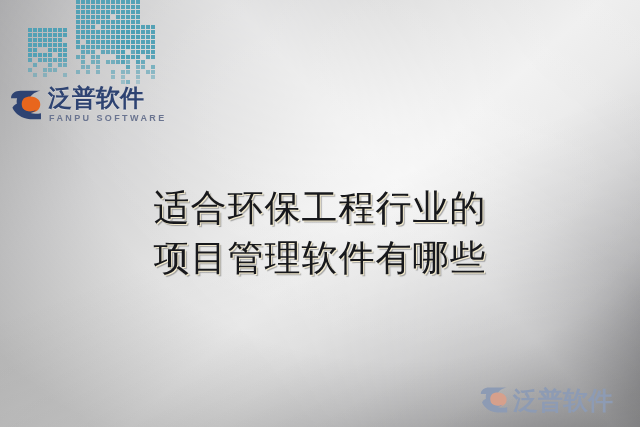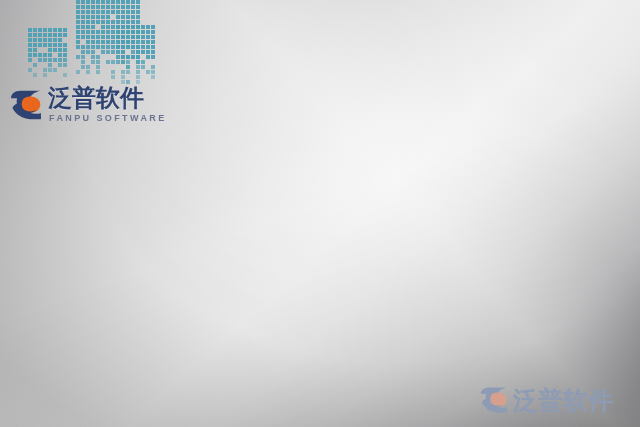--- a/index.html
+++ b/index.html
@@ -488,20 +488,22 @@
                C36 58 34 40 44 30 Z" fill="#e8661d"></path>
       <path d="M40 60 C50 70 68 72 80 64 C72 74 54 78 42 70 Z" fill="#2e4372"></path>
     </svg>
     <div class="brand-text-wrap">
       <div id="brand-cn">泛普软件</div>
       <div id="brand-en">FANPU SOFTWARE</div>
     </div>
   </div>
 
   <div id="headline">
+    <span class="hl-line">适合环保工程行业的</span>
+    <span class="hl-line">项目管理软件有哪些</span>
   </div>
 
   <div id="watermark">
     <div class="wm-row">
       <svg id="wm-mark" viewBox="0 0 100 100">
         <path d="M6 30 C6 16 18 8 34 8 L92 8 C74 12 62 22 58 36 C54 50 58 62 70 68
                  C58 72 44 70 34 62 C24 54 20 42 24 30 Z" fill="#8d9bb4"></path>
         <path d="M10 58 C18 76 38 90 62 92 L94 92 L94 74 C78 78 62 76 50 68
                  C40 62 34 52 34 42 C24 44 14 50 10 58 Z" fill="#8d9bb4"></path>
         <path d="M44 30 C58 22 76 24 86 34 C94 42 94 56 86 64 C76 74 58 74 46 66

